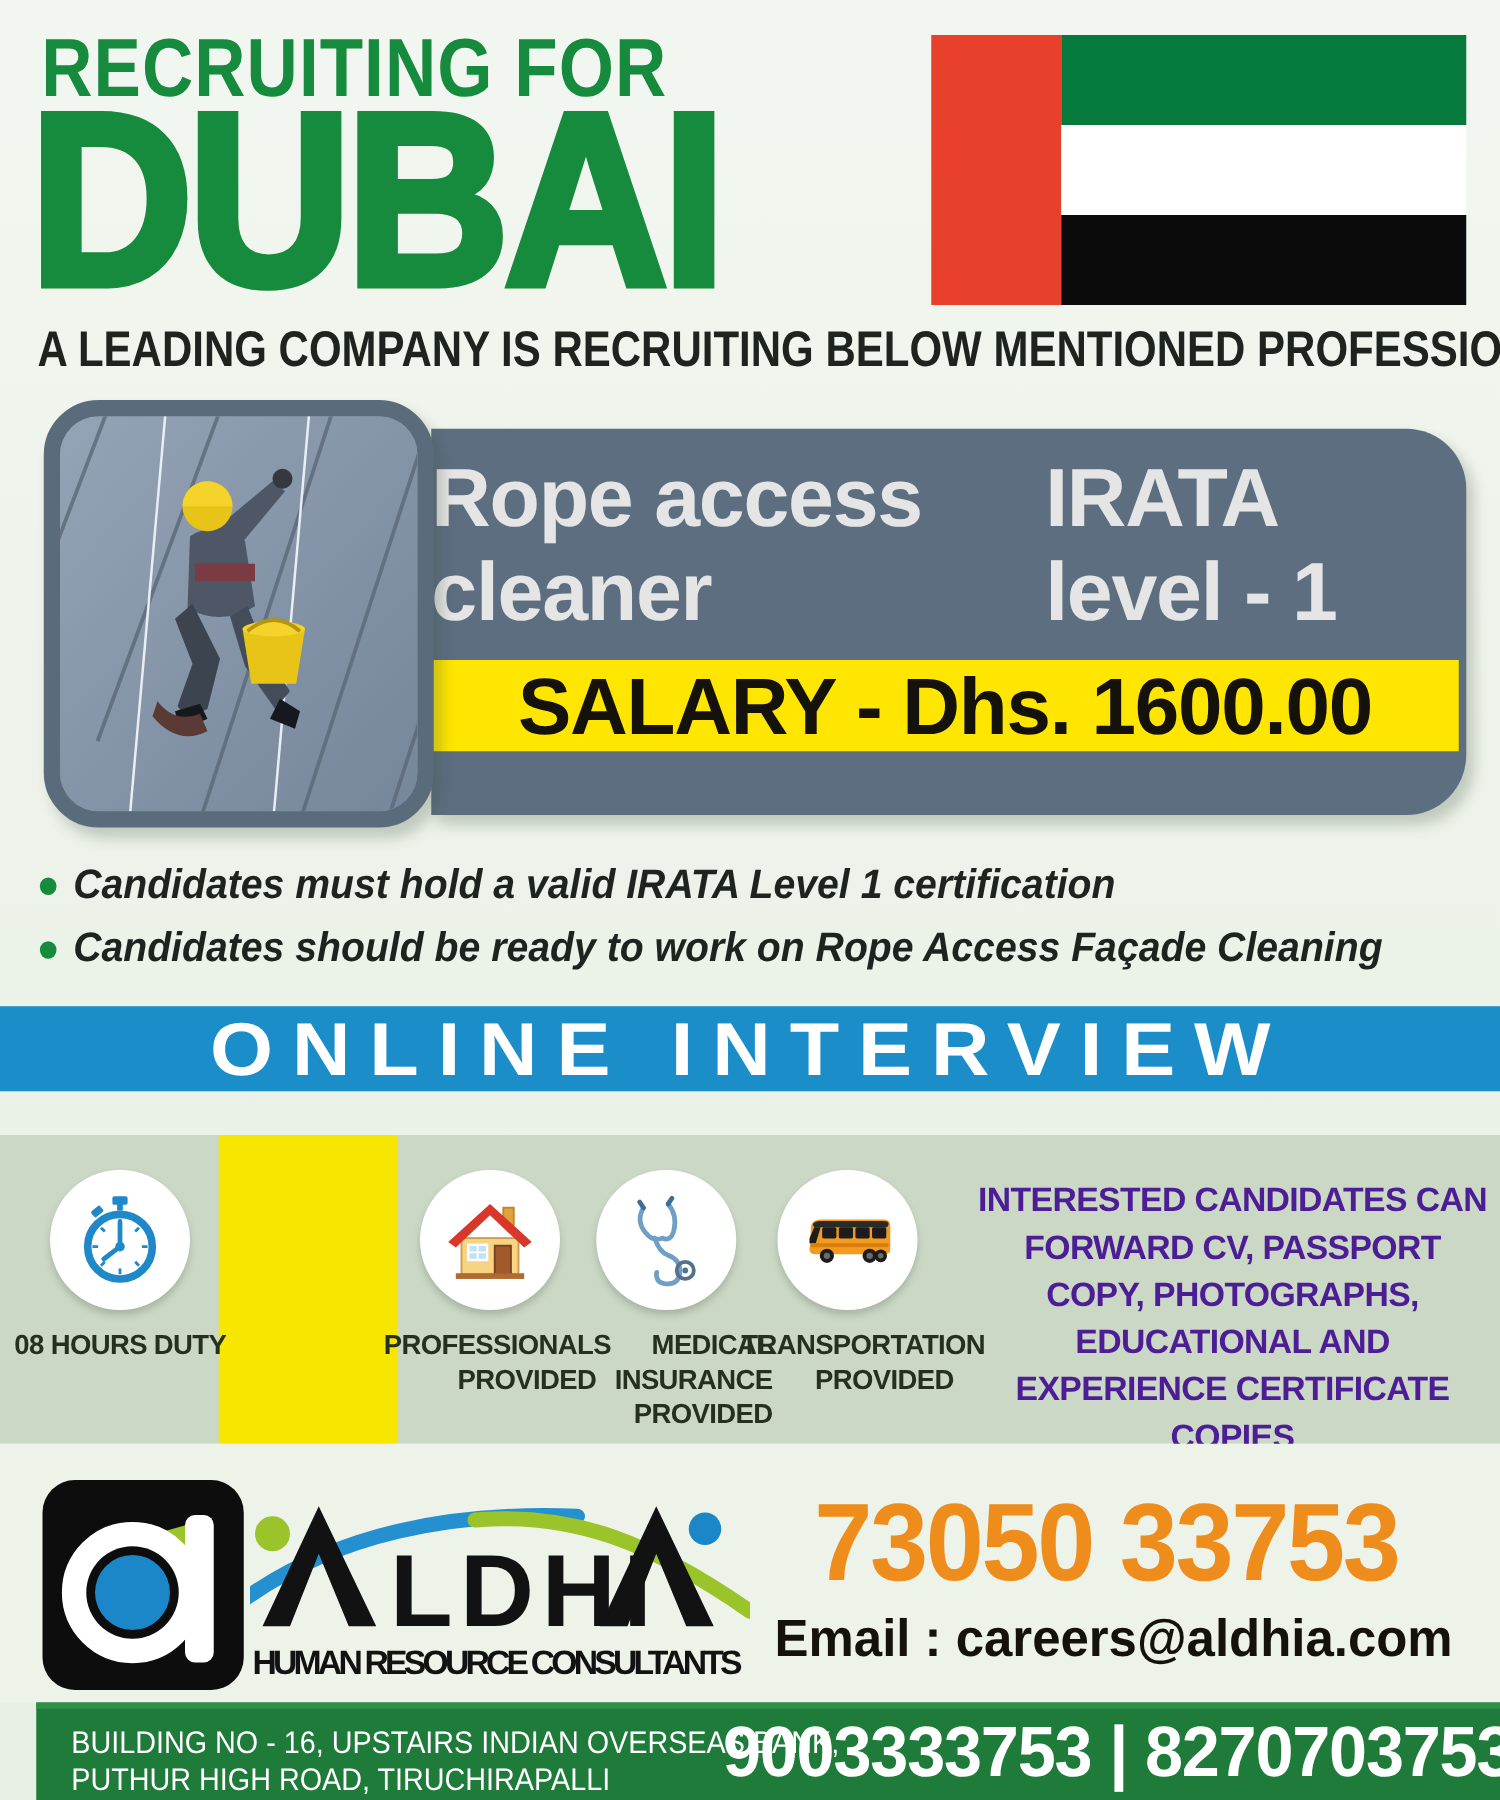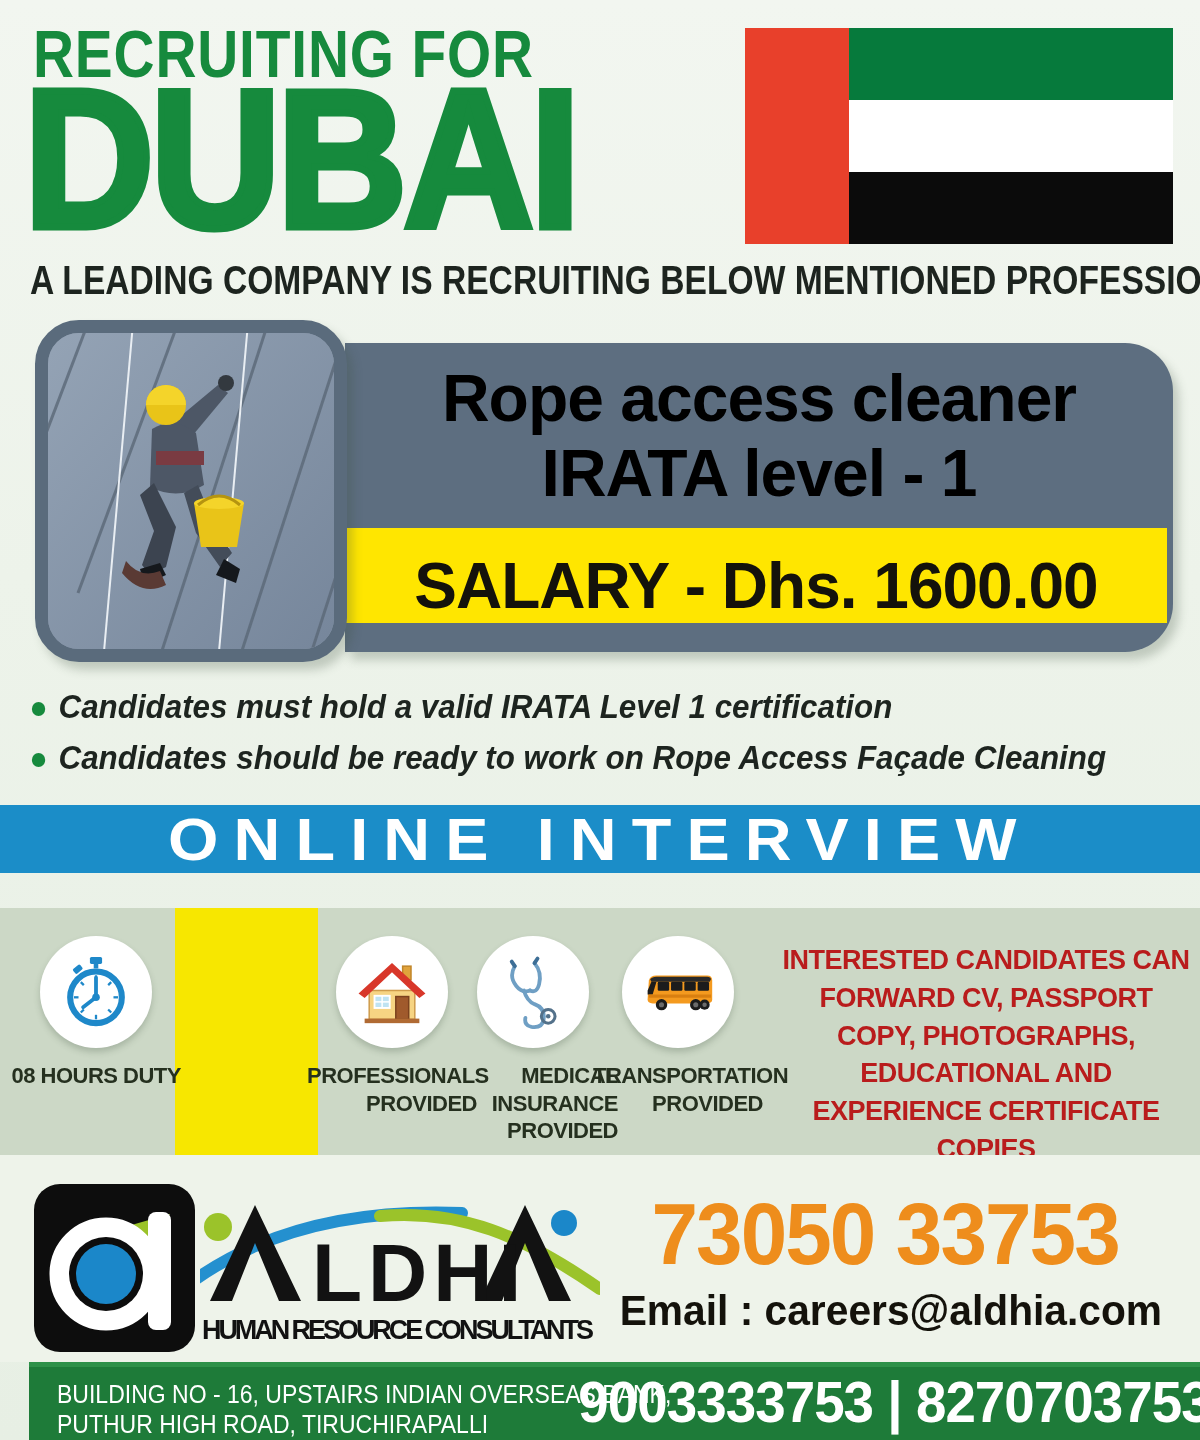--- a/index.html
+++ b/index.html
@@ -31,26 +31,26 @@
     font-size:40px; white-space:nowrap; transform:scaleX(.84); transform-origin:left top;
   }
   
   .job-box{
     position:absolute; left:345px; top:343px; width:828px; height:309px;
     background:#5d6e80; border-radius:0 48px 48px 0; z-index:1;
     box-shadow:6px 8px 10px rgba(60,80,60,.25);
   }
   .job-title{
     position:absolute; left:0; top:0; width:100%; height:185px;
-    display:flex; flex-direction:column; justify-content:center; align-items:center;
-    color:#000000; font-weight:bold; font-size:66px; line-height:1.13; letter-spacing:-1px;
+    display:flex; justify-content:center; align-items:center;
+    color:#e5e5e5; font-weight:bold; font-size:66px; line-height:1.13; letter-spacing:-1px;
   }
   .salary-band{
-    position:absolute; left:0; top:185px; width:822px; height:95px; background:#ffe600;
-    display:flex; align-items:flex-end; justify-content:center;
+    position:absolute; left:0; top:185px; width:822px; height:73px; background:#ffe600;
+    display:flex; align-items:flex-start; justify-content:center;
     color:#14120b; font-weight:bold; font-size:64px; letter-spacing:-1px;
   }
   .photo-card{
     position:absolute; left:35px; top:320px; width:312px; height:342px; z-index:2;
     border:13px solid #5a6b7c; border-radius:44px; overflow:hidden;
     background:#8593a4; box-shadow:6px 8px 10px rgba(60,80,60,.25);
   }
   .photo-card svg{ display:block; width:100%; height:100%; }
   
   .requirements{ position:absolute; left:30px; top:688px; list-style:none;font-style:italic; }
@@ -82,21 +82,21 @@
     box-shadow:0 4px 6px rgba(60,80,60,.25);
   }
   .benefit .circle svg{ width:76px; height:76px; }
   .benefit .label{
     margin-top:14px; color:#25301f; font-weight:bold; font-size:22px; line-height:1.25;
     letter-spacing:-0.5px;
   }
   .b1{ left:11px; } .b2{ left:161px; } .b3{ left:307px; } .b4{ left:448px; } .b5{ left:593px; }
   .cta{
     position:absolute; left:782px; top:34px; width:408px;
-    color:#b91c1c; font-weight:bold; font-size:27px; line-height:1.4; text-align:center;
+    color:#4c1d95; font-weight:bold; font-size:27px; line-height:1.4; text-align:center;
     letter-spacing:-0.5px;
   }
   
   .agency{ position:absolute; left:0; top:1155px; width:1200px; height:207px; background:#eef3ea; }
   .logo-mark{ position:absolute; left:32px; top:27px; width:165px; height:172px; }
   .logo-word{ position:absolute; left:200px; top:28px; width:400px; height:168px; }
   .phone-main{
     position:absolute; left:612px; top:28px; width:575px; text-align:center;
     color:#ee8d1c; font-weight:bold; font-size:88px; letter-spacing:-2px; white-space:nowrap;
     transform:scaleX(.95); transform-origin:left top;

